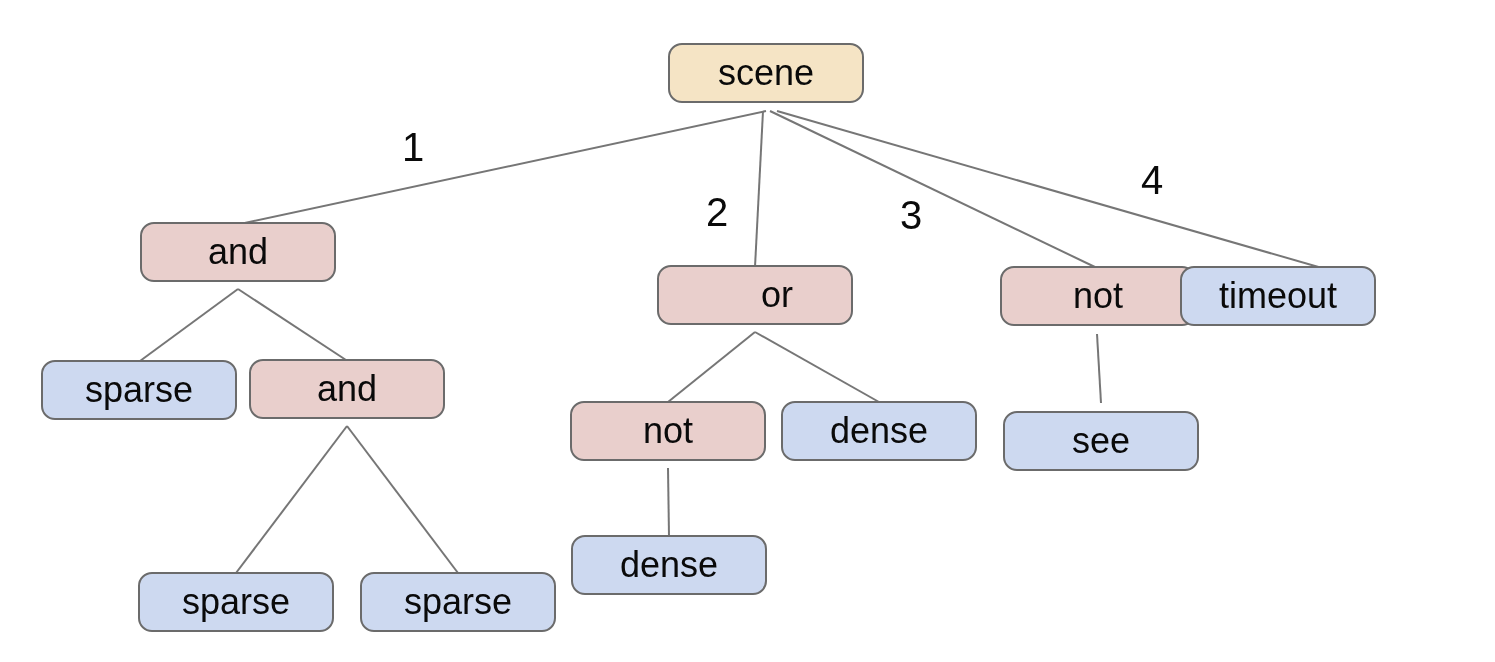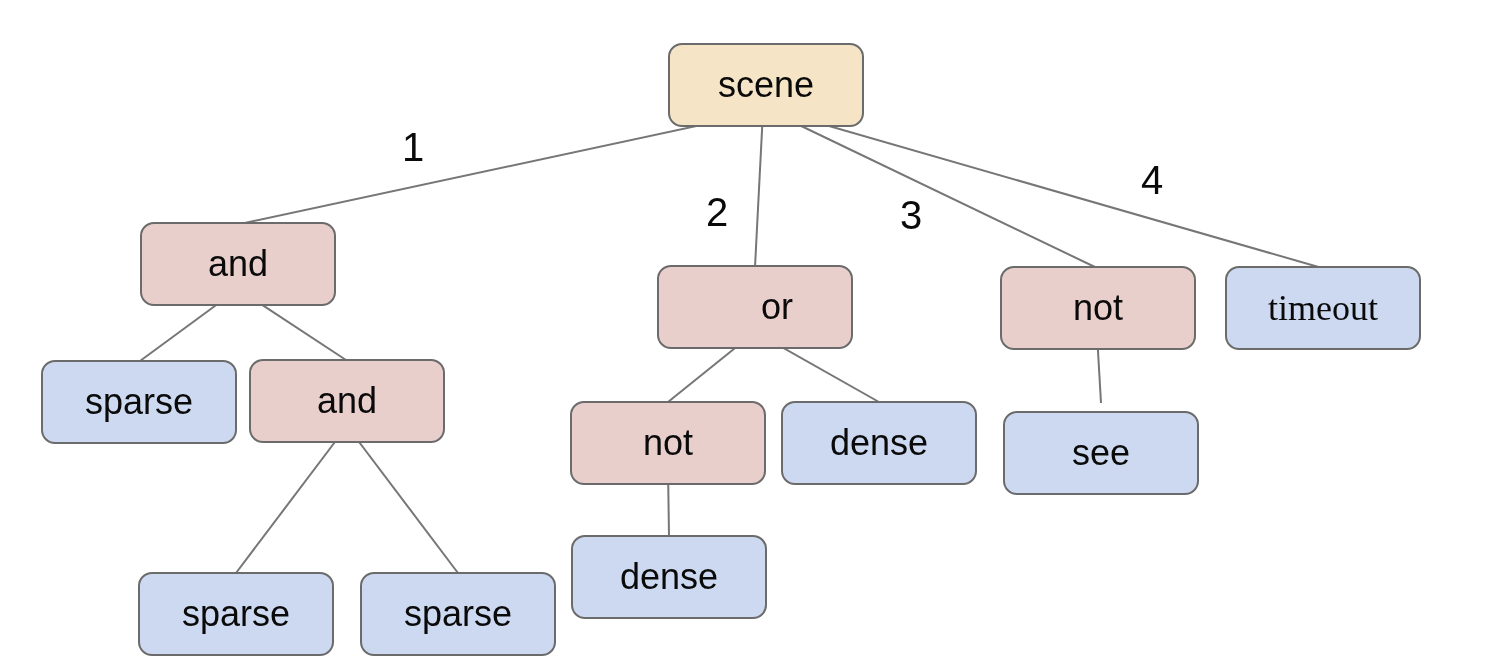--- a/index.html
+++ b/index.html
@@ -22,21 +22,21 @@
     height: 662px;
   }
   svg.edges line {
     stroke: var(--edge_stroke, #767676);
     stroke-width: 2;
     fill: none;
   }
   .node {
     position: absolute;
     width: 196px;
-    height: 84px;
+    height: 60px;
     box-sizing: border-box;
     border: 2px solid var(--node_border, #6b6b6b);
     border-radius: 14px;
     display: flex;
     align-items: center;
     justify-content: center;
     font-size: 36px;
     line-height: 1;
     color: var(--text, #0a0a0a);
     white-space: nowrap;
@@ -75,21 +75,21 @@
   <span class="edge-label" style="left:413px;  top:147px;">1</span>
   <span class="edge-label" style="left:717px;  top:212px;">2</span>
   <span class="edge-label" style="left:911px;  top:215px;">3</span>
   <span class="edge-label" style="left:1152px; top:180px;">4</span>
 
   <div class="node root" style="left:668px;  top:43px;">scene</div>
 
   <div class="node operator" style="left:140px;  top:222px;">and</div>
   <div class="node operator" style="left:657px;  top:265px;padding-left:44px;">or</div>
   <div class="node operator" style="left:1000px; top:266px;">not</div>
-  <div class="node leaf" style="left:1225px; top:266px;font-family:Liberation Serif, serif;">timeout</div>
+  <div class="node leaf" style="left:1180px; top:266px;">timeout</div>
 
   <div class="node leaf" style="left:41px;   top:360px;">sparse</div>
   <div class="node operator" style="left:249px;  top:359px;">and</div>
   <div class="node operator" style="left:570px;  top:401px;">not</div>
   <div class="node leaf" style="left:781px;  top:401px;">dense</div>
   <div class="node leaf" style="left:1003px; top:411px;">see</div>
 
   <div class="node leaf" style="left:571px;  top:535px;">dense</div>
   <div class="node leaf" style="left:138px;  top:572px;">sparse</div>
   <div class="node leaf" style="left:360px;  top:572px;">sparse</div>

